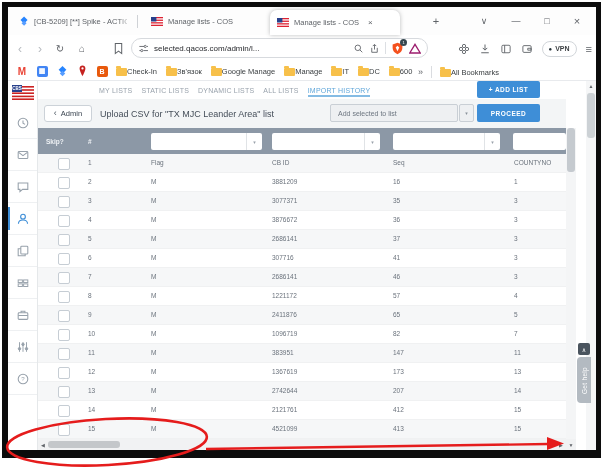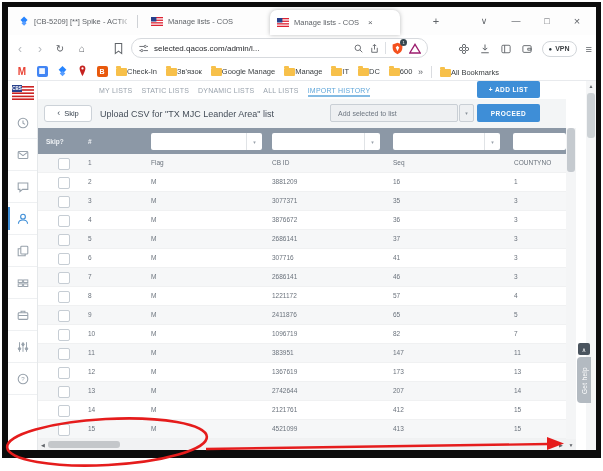--- a/index.html
+++ b/index.html
@@ -387,21 +387,21 @@
               <span class="nav-tab">DYNAMIC LISTS</span>
               <span class="nav-tab">ALL LISTS</span>
               <span class="nav-tab on">IMPORT HISTORY</span>
             </div>
           <div class="btn-addlist">+ ADD LIST</div>
         </div>
 
         <div class="bar">
           <div class="btn-back">
               <span class="chev">‹</span>
-              <span>Skip</span>
+              <span>Admin</span>
             </div>
           <div class="bar-title">Upload CSV for "TX MJC Leander Area" list</div>
           <div class="addsel">Add selected to list</div>
           <div class="addsel-arrow">▾</div>
           <div class="btn-proceed">PROCEED</div>
         </div>
 
         <div class="thead">
           <span class="th-label" style="left:8px">Skip?</span>
           <span class="th-label" style="left:50px">#</span>

